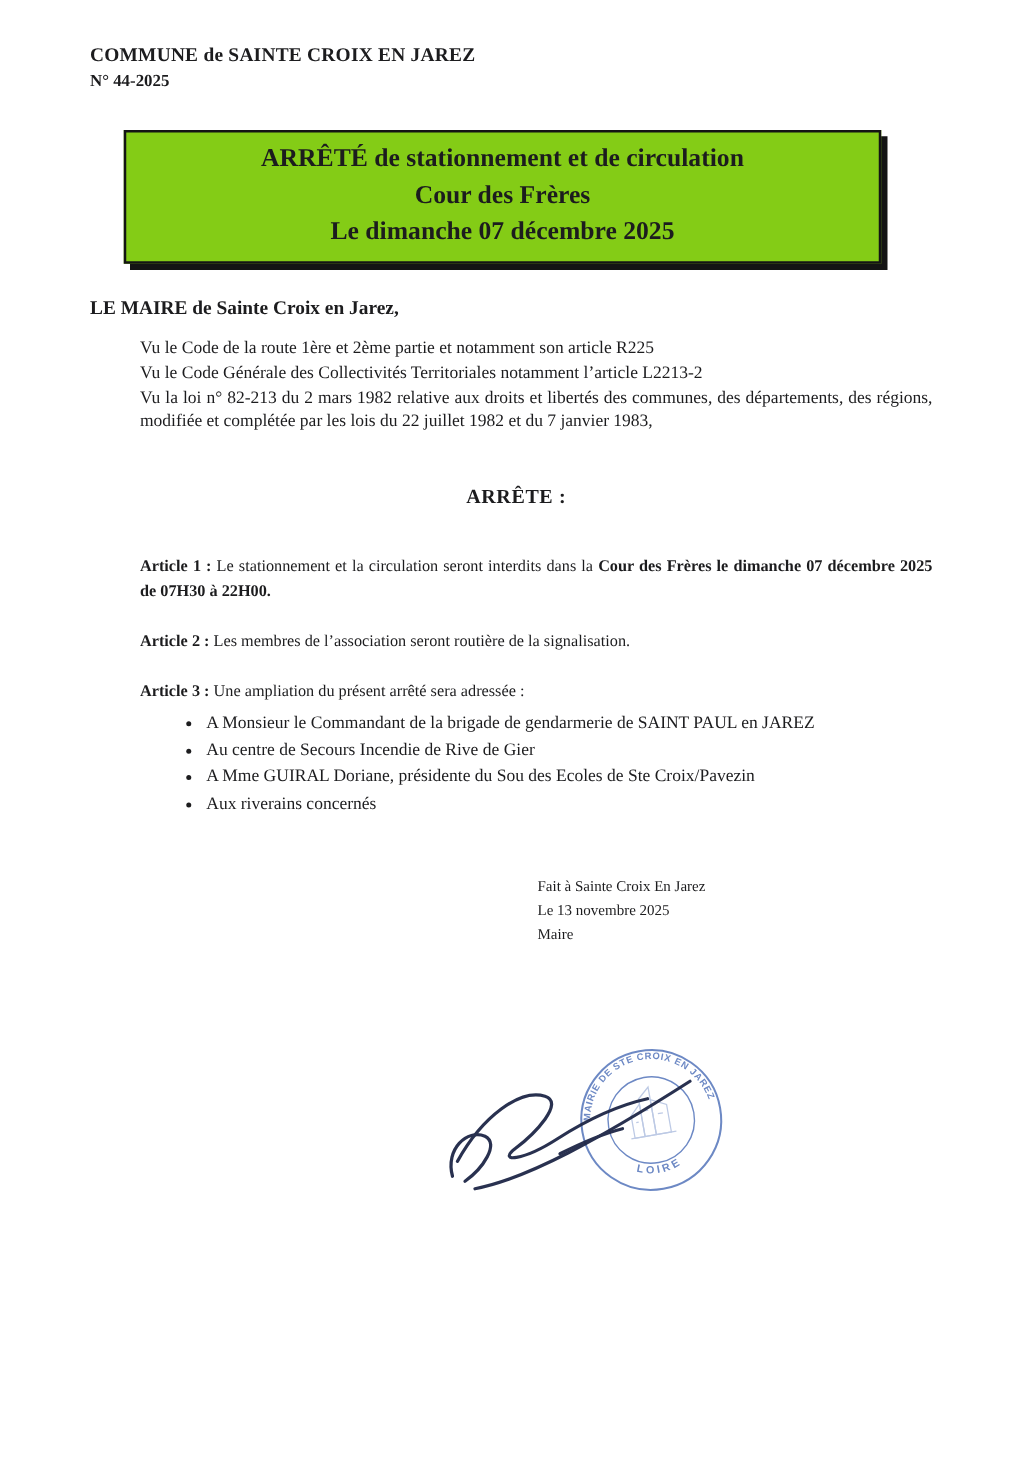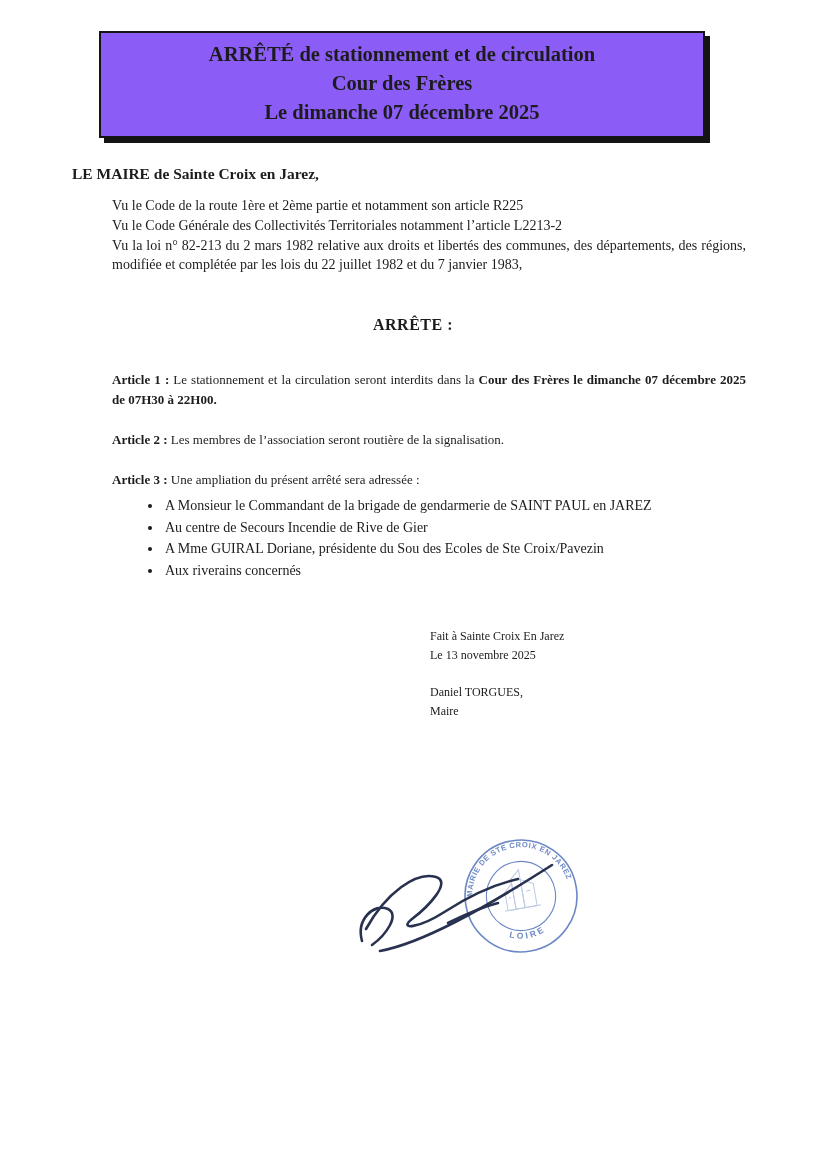--- a/index.html
+++ b/index.html
@@ -17,21 +17,21 @@
   }
   .doc-header { padding:36px 72px 0 72px; }
   .commune { font-weight:bold; font-size:15.5px; letter-spacing:0.2px; }
   .doc-number { font-weight:bold; font-size:13.5px; margin-top:3px; }
 
   .title-box {
     margin:31px 0 0 99px;
     width:606px;
     border:2px solid #141414;
     box-shadow:5px 5px 0 0 #141414;
-    background:#8b5cf6;
+    background:#84cc16;
     text-align:center;
     padding:7px 4px 9px 4px;
   }
   .title-line { font-weight:bold; font-size:20.5px; line-height:29px; }
 
   .mayor-line {
     margin:27px 0 0 72px;
     font-weight:bold;
     font-size:15.5px;
   }
@@ -96,20 +96,24 @@
     top:14px;
     width:225px;
     height:118px;
   }
 </style>
 </head>
 <body>
 
 <div class="page">
 
+  <header class="doc-header">
+    <div class="commune">COMMUNE de SAINTE CROIX EN JAREZ</div>
+    <div class="doc-number">N° 44-2025</div>
+  </header>
 
   <div class="title-box">
     <div class="title-line">ARRÊTÉ de stationnement et de circulation</div>
     <div class="title-line">Cour des Frères</div>
     <div class="title-line">Le dimanche 07 décembre 2025</div>
   </div>
 
   <div class="mayor-line">LE MAIRE de Sainte Croix en Jarez,</div>
 
   <div class="recitals">
@@ -129,21 +133,20 @@
   <ul class="distribution">
     <li>A Monsieur le Commandant de la brigade de gendarmerie de SAINT PAUL en JAREZ</li>
     <li>Au centre de Secours Incendie de Rive de Gier</li>
     <li>A Mme GUIRAL Doriane, présidente du Sou des Ecoles de Ste Croix/Pavezin</li>
     <li>Aux riverains concernés</li>
   </ul>
 
   <div class="signature-block">
     <div>Fait à Sainte Croix En Jarez</div>
     <div>Le 13 novembre 2025</div>
-    <div class="signer-name">Daniel TORGUES,</div>
     <div>Maire</div>
   </div>
 
   <div class="stamp-area">
 
     <svg class="stamp-svg" viewBox="0 0 120 120" xmlns="http://www.w3.org/2000/svg">
       <g transform="rotate(-10 60 60)" opacity="0.82" stroke="#4d6fb8" fill="none">
         <circle cx="60" cy="60" r="55" stroke-width="1.6"></circle>
         <circle cx="60" cy="60" r="34" stroke-width="1.1"></circle>
 

